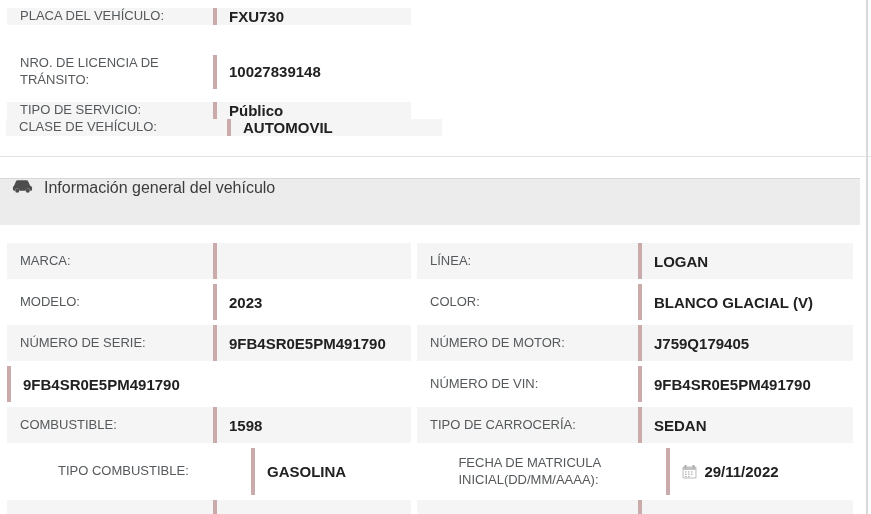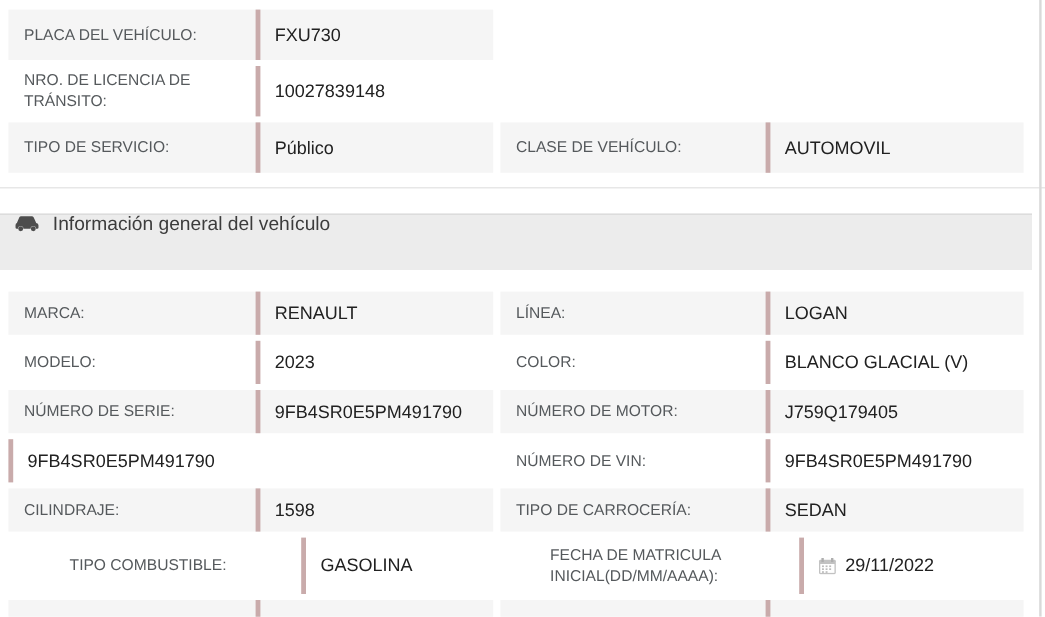--- a/index.html
+++ b/index.html
@@ -6,21 +6,21 @@
   body{
     width:871px;height:514px;overflow:hidden;background:#fff;
     font-family:"Liberation Sans",sans-serif;
   }
   .page{position:relative;width:871px;height:514px;}
   .right-edge{position:absolute;left:866px;top:0;width:2px;height:514px;background:#d9d9d9;}
 
   .card-top{padding-top:8px;padding-bottom:12px;border-bottom:1px solid #e2e2e2;}
 
   .trow{display:flex;align-items:stretch;margin-bottom:5px;}
-  .card-top .trow{min-height:42px;}
+  .card-top .trow{min-height:42px;flex-direction:column;}
   .main .trow{min-height:36px;}
   .main .trow.tall{min-height:47px;padding-left:38px;}
   .main .trow.partial{min-height:40px;margin-bottom:0;}
 
   .cell{display:flex;align-items:stretch;}
   .cell.left{margin-left:7px;width:404px;}
   .cell.right{margin-left:6px;width:436px;}
   .shade{background:#f5f5f5;}
   .blank{background:transparent;}
 
@@ -29,21 +29,21 @@
     padding-left:13px;padding-right:8px;
     color:#55595c;font-size:13px;line-height:1.3;
   }
   .cell.left .lbl{width:206px;}
   .cell.right .lbl{width:221px;}
 
   .bar{width:4px;background:#c9abab;flex-shrink:0;}
 
   .val{
     display:flex;align-items:center;flex:1;gap:7px;
-    padding-left:12px;font-weight:normal;font-size:15px;color:#212121;
+    padding-left:12px;font-weight:bold;font-size:15px;color:#212121;
     white-space:nowrap;
   }
 
   .section-header{
     margin-top:21px;height:47px;width:860px;box-sizing:border-box;
     background:#ececec;border-top:1px solid #d8d8d8;
     display:flex;align-items:flex-start;gap:11px;padding-left:12px;
     color:#3c3c3c;font-size:16px;
   }
   .main{margin-top:18px;}
@@ -98,21 +98,20 @@
     </span>
     <span>Información general del vehículo</span>
   </div>
 
   <div class="main">
 
     <div class="trow">
       <div class="cell left shade">
         <div class="lbl">MARCA:</div>
         <div class="bar"></div>
-        <div class="val">RENAULT</div>
       </div>
       <div class="cell right shade">
         <div class="lbl">LÍNEA:</div>
         <div class="bar"></div>
         <div class="val">LOGAN</div>
       </div>
     </div>
 
     <div class="trow">
       <div class="cell left">
@@ -147,21 +146,21 @@
       </div>
       <div class="cell right">
         <div class="lbl">NÚMERO DE VIN:</div>
         <div class="bar"></div>
         <div class="val">9FB4SR0E5PM491790</div>
       </div>
     </div>
 
     <div class="trow">
       <div class="cell left shade">
-        <div class="lbl">CILINDRAJE:</div>
+        <div class="lbl">COMBUSTIBLE:</div>
         <div class="bar"></div>
         <div class="val">1598</div>
       </div>
       <div class="cell right shade">
         <div class="lbl">TIPO DE CARROCERÍA:</div>
         <div class="bar"></div>
         <div class="val">SEDAN</div>
       </div>
     </div>
 

